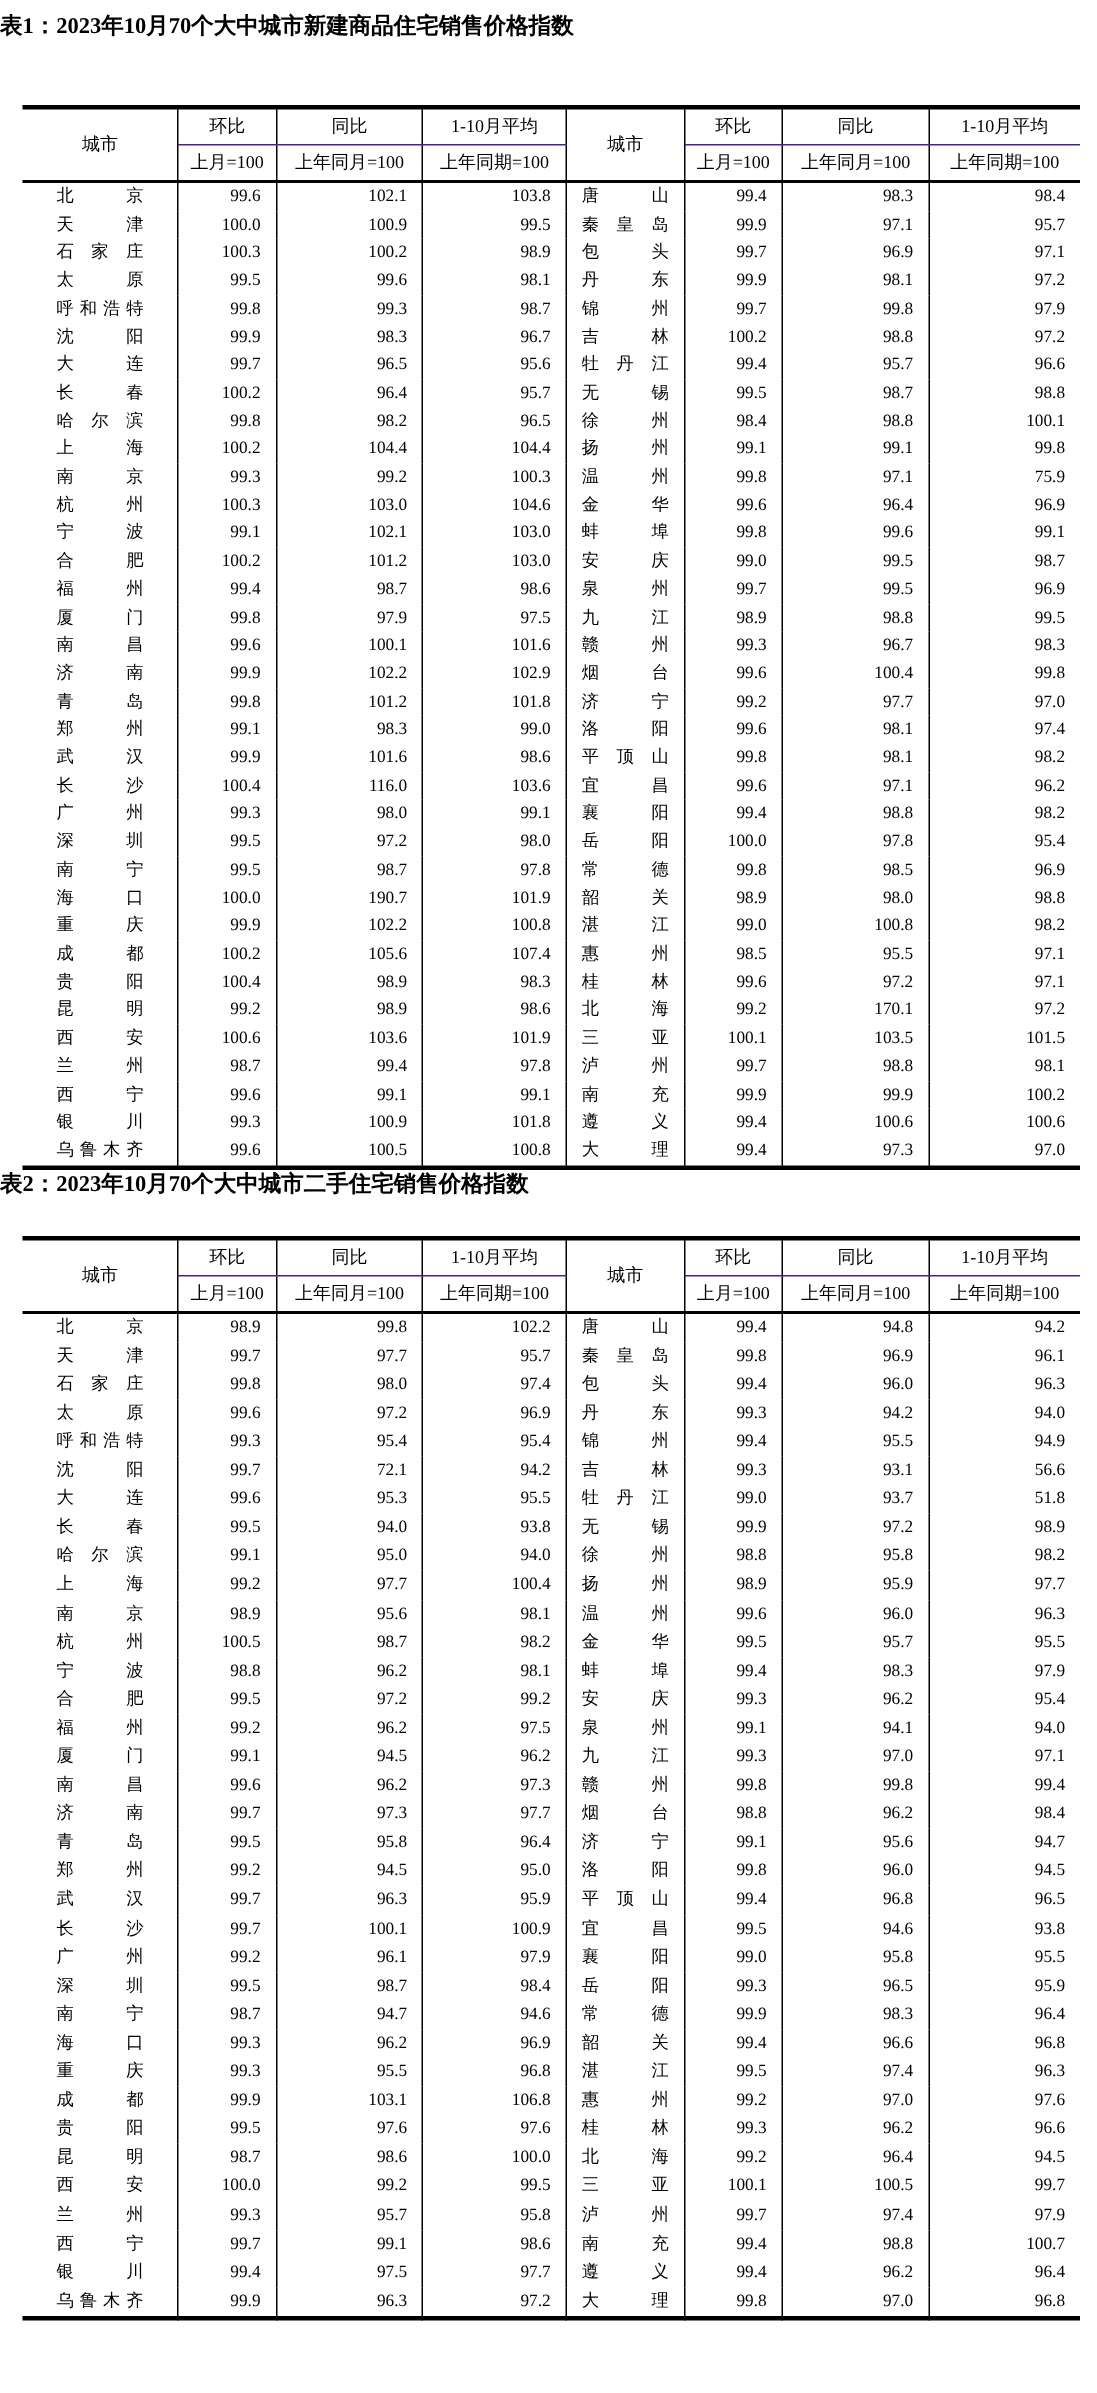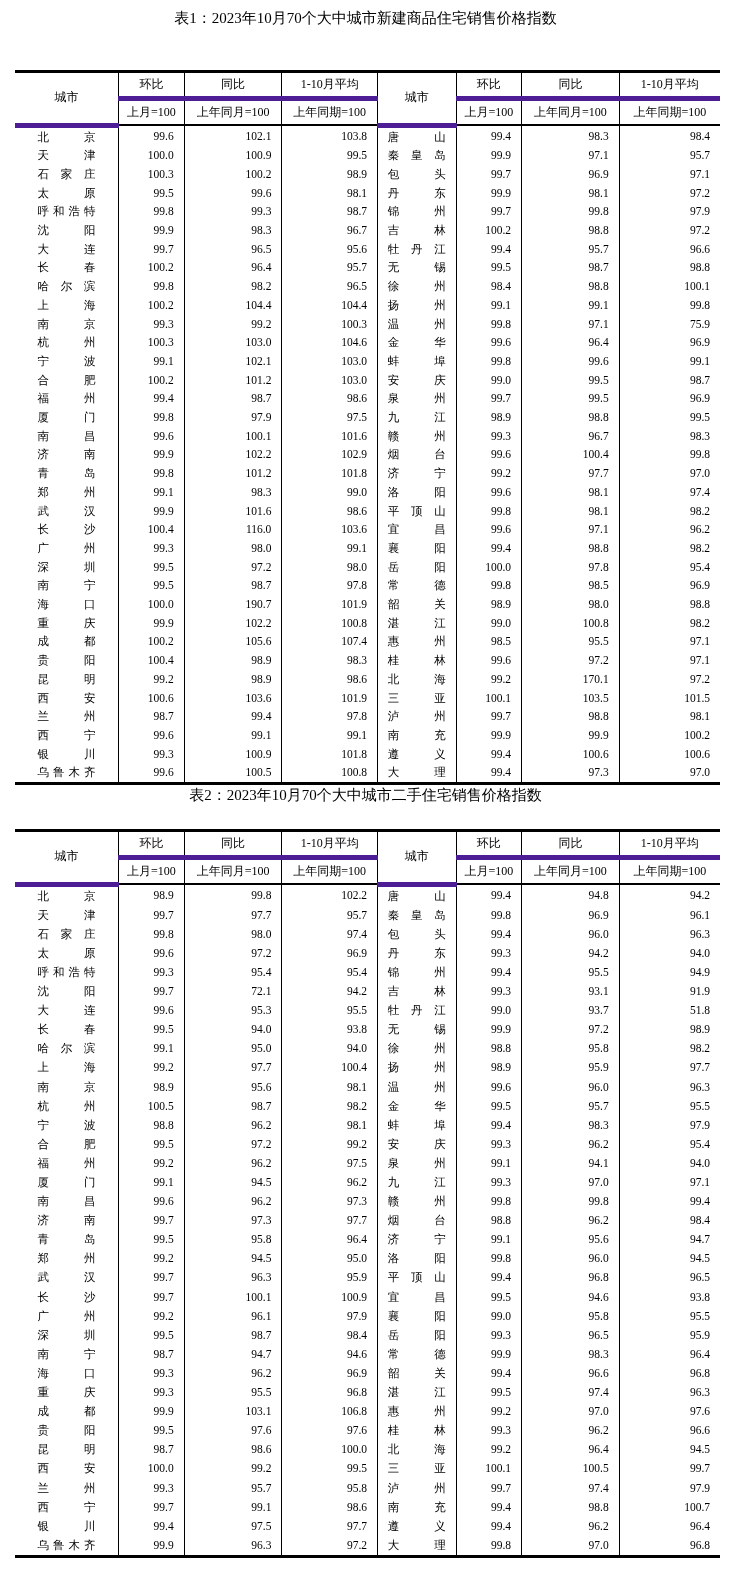--- a/index.html
+++ b/index.html
@@ -9,22 +9,21 @@
     color: #000000;
     font-family: "Liberation Serif", "DejaVu Serif", serif;
   }
   body {
     width: 731px;
     height: 1595px;
     overflow: hidden;
     position: relative;
   }
   .doc-title {
-    text-align: center;
-    font-weight: normal;
+    font-weight: bold;
     font-size: 15px;
     line-height: 20px;
   }
   #title1 { padding-top: 8px; }
   #title2 { }
   table.idx {
     border-collapse: collapse;
     table-layout: fixed;
     width: 705px;
     margin-left: 15px;
@@ -38,21 +37,21 @@
     padding: 0;
     border-left: 1px solid #000;
     border-right: 1px solid #000;
     font-weight: normal;
     white-space: nowrap;
     overflow: hidden;
   }
   .idx tr > *:first-child { border-left: none; }
   .idx tr > *:last-child  { border-right: none; }
   .idx thead { border-bottom: 2px solid #000; }
-  .idx thead tr:first-child th { border-bottom: 5px solid #4c1d95; }
+  .idx thead tr:first-child th { border-bottom: 1px solid #4c1d95; }
   .idx thead th {
     text-align: center;
     height: 23px;
     line-height: 23px;
     font-size: 12px;
   }
   .idx tbody td {
     height: 18.7px;
     line-height: 18.7px;
   }
@@ -544,21 +543,21 @@
         <td class="num">94.9</td>
       </tr>
       <tr>
         <td class="city"><span class="cn">沈阳</span></td>
         <td class="num">99.7</td>
         <td class="num">72.1</td>
         <td class="num">94.2</td>
         <td class="city"><span class="cn">吉林</span></td>
         <td class="num">99.3</td>
         <td class="num">93.1</td>
-        <td class="num">91.9</td>
+        <td class="num">56.6</td>
       </tr>
       <tr>
         <td class="city"><span class="cn">大连</span></td>
         <td class="num">99.6</td>
         <td class="num">95.3</td>
         <td class="num">95.5</td>
         <td class="city"><span class="cn">牡丹江</span></td>
         <td class="num">99.0</td>
         <td class="num">93.7</td>
         <td class="num">51.8</td>

